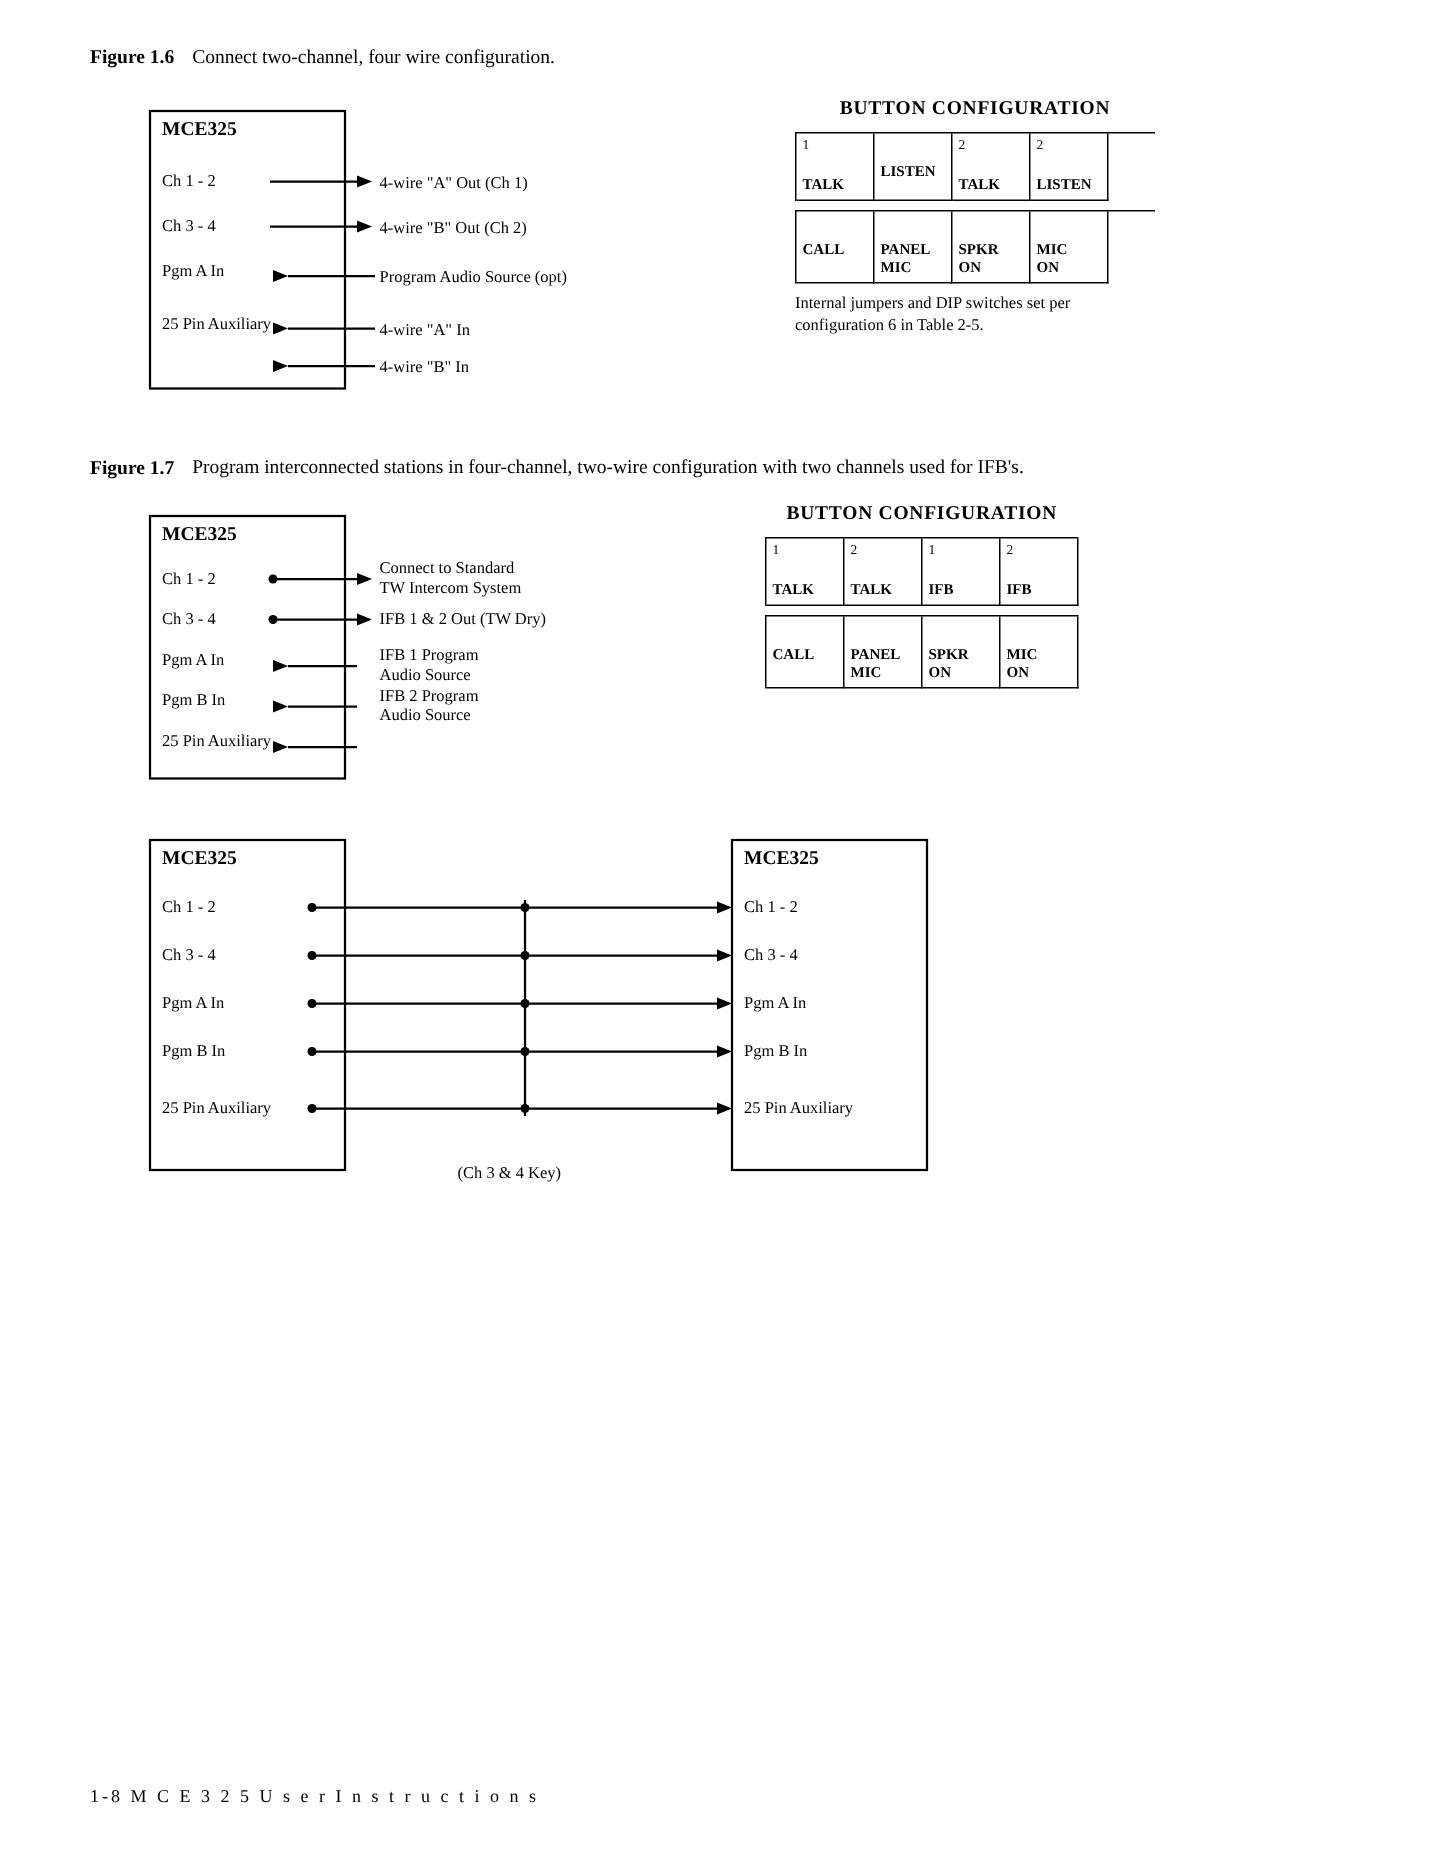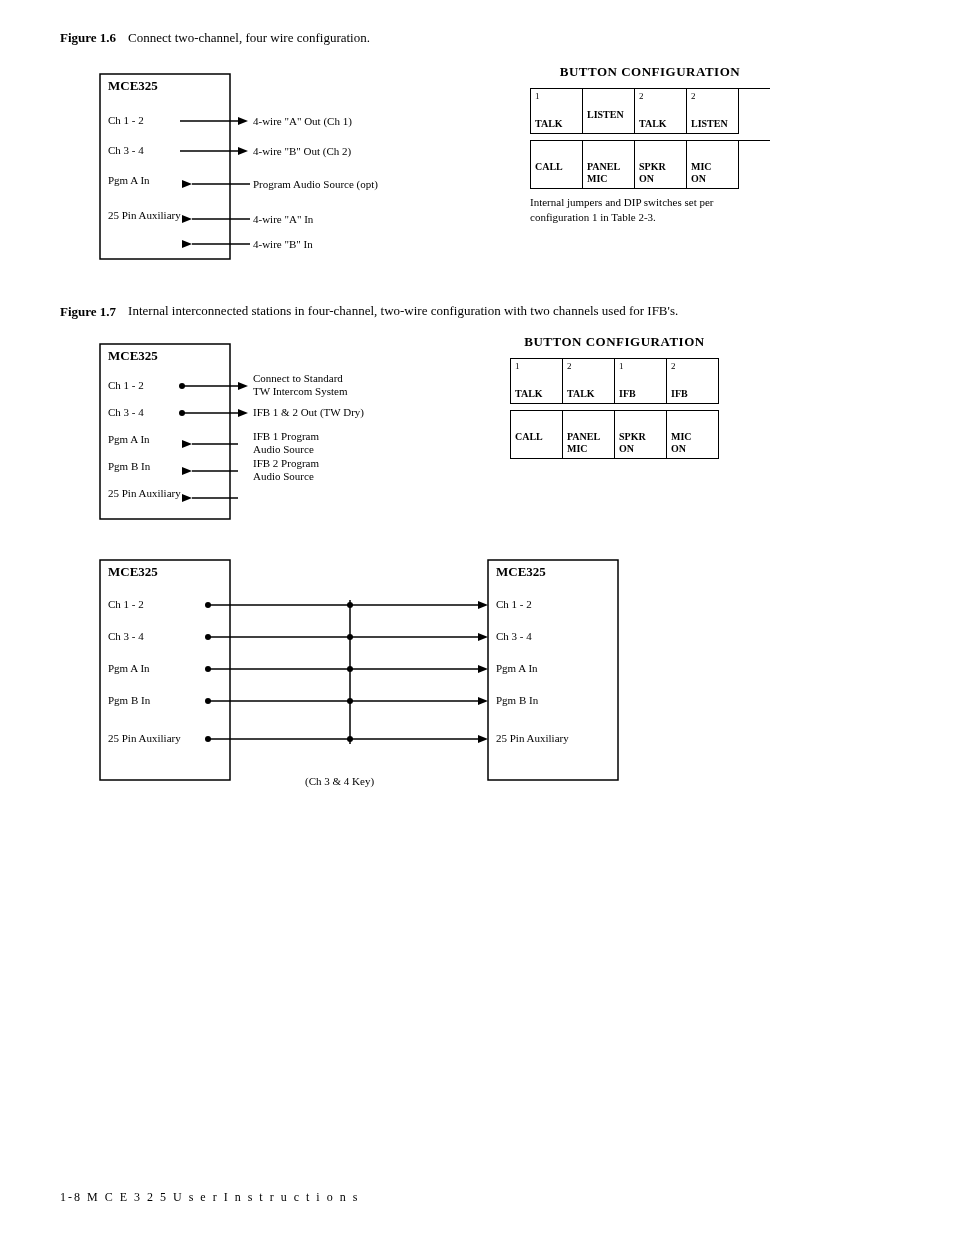--- a/index.html
+++ b/index.html
@@ -166,27 +166,27 @@
       </div>
       <div class="btn-cell">
         <span class="btn-label" style="white-space:pre-line;">SPKR
 ON</span>
       </div>
       <div class="btn-cell">
         <span class="btn-label" style="white-space:pre-line;">MIC
 ON</span>
       </div>
     </div>
-    <div class="btn-note">Internal jumpers and DIP switches set per configuration 1 in Table 2-3.</div>
+    <div class="btn-note">Internal jumpers and DIP switches set per configuration 6 in Table 2-5.</div>
   </div>
 </div>
 
 <div class="figure-caption" style="margin-bottom:14px;">
   <span class="figure-label">Figure 1.7</span>
-  <span class="figure-text" style="max-width:580px; line-height:1.4;">Internal interconnected stations in four-channel, two-wire configuration with two channels used for IFB's.</span>
+  <span class="figure-text" style="max-width:580px; line-height:1.4;">Program interconnected stations in four-channel, two-wire configuration with two channels used for IFB's.</span>
 </div>
 
 <div style="display:flex; align-items:flex-start; margin-left:30px; margin-bottom:16px;">
 
   <svg width="420" height="200" class="connection-svg">
 
     <rect x="10" y="10" width="130" height="175" fill="none" stroke="#000" stroke-width="1.5"></rect>
     <text x="18" y="26" font-size="13" font-weight="bold" font-family="Times New Roman, serif">MCE325</text>
 
     <text x="18" y="55" font-size="11" font-family="Times New Roman, serif">Ch 1 - 2</text>

